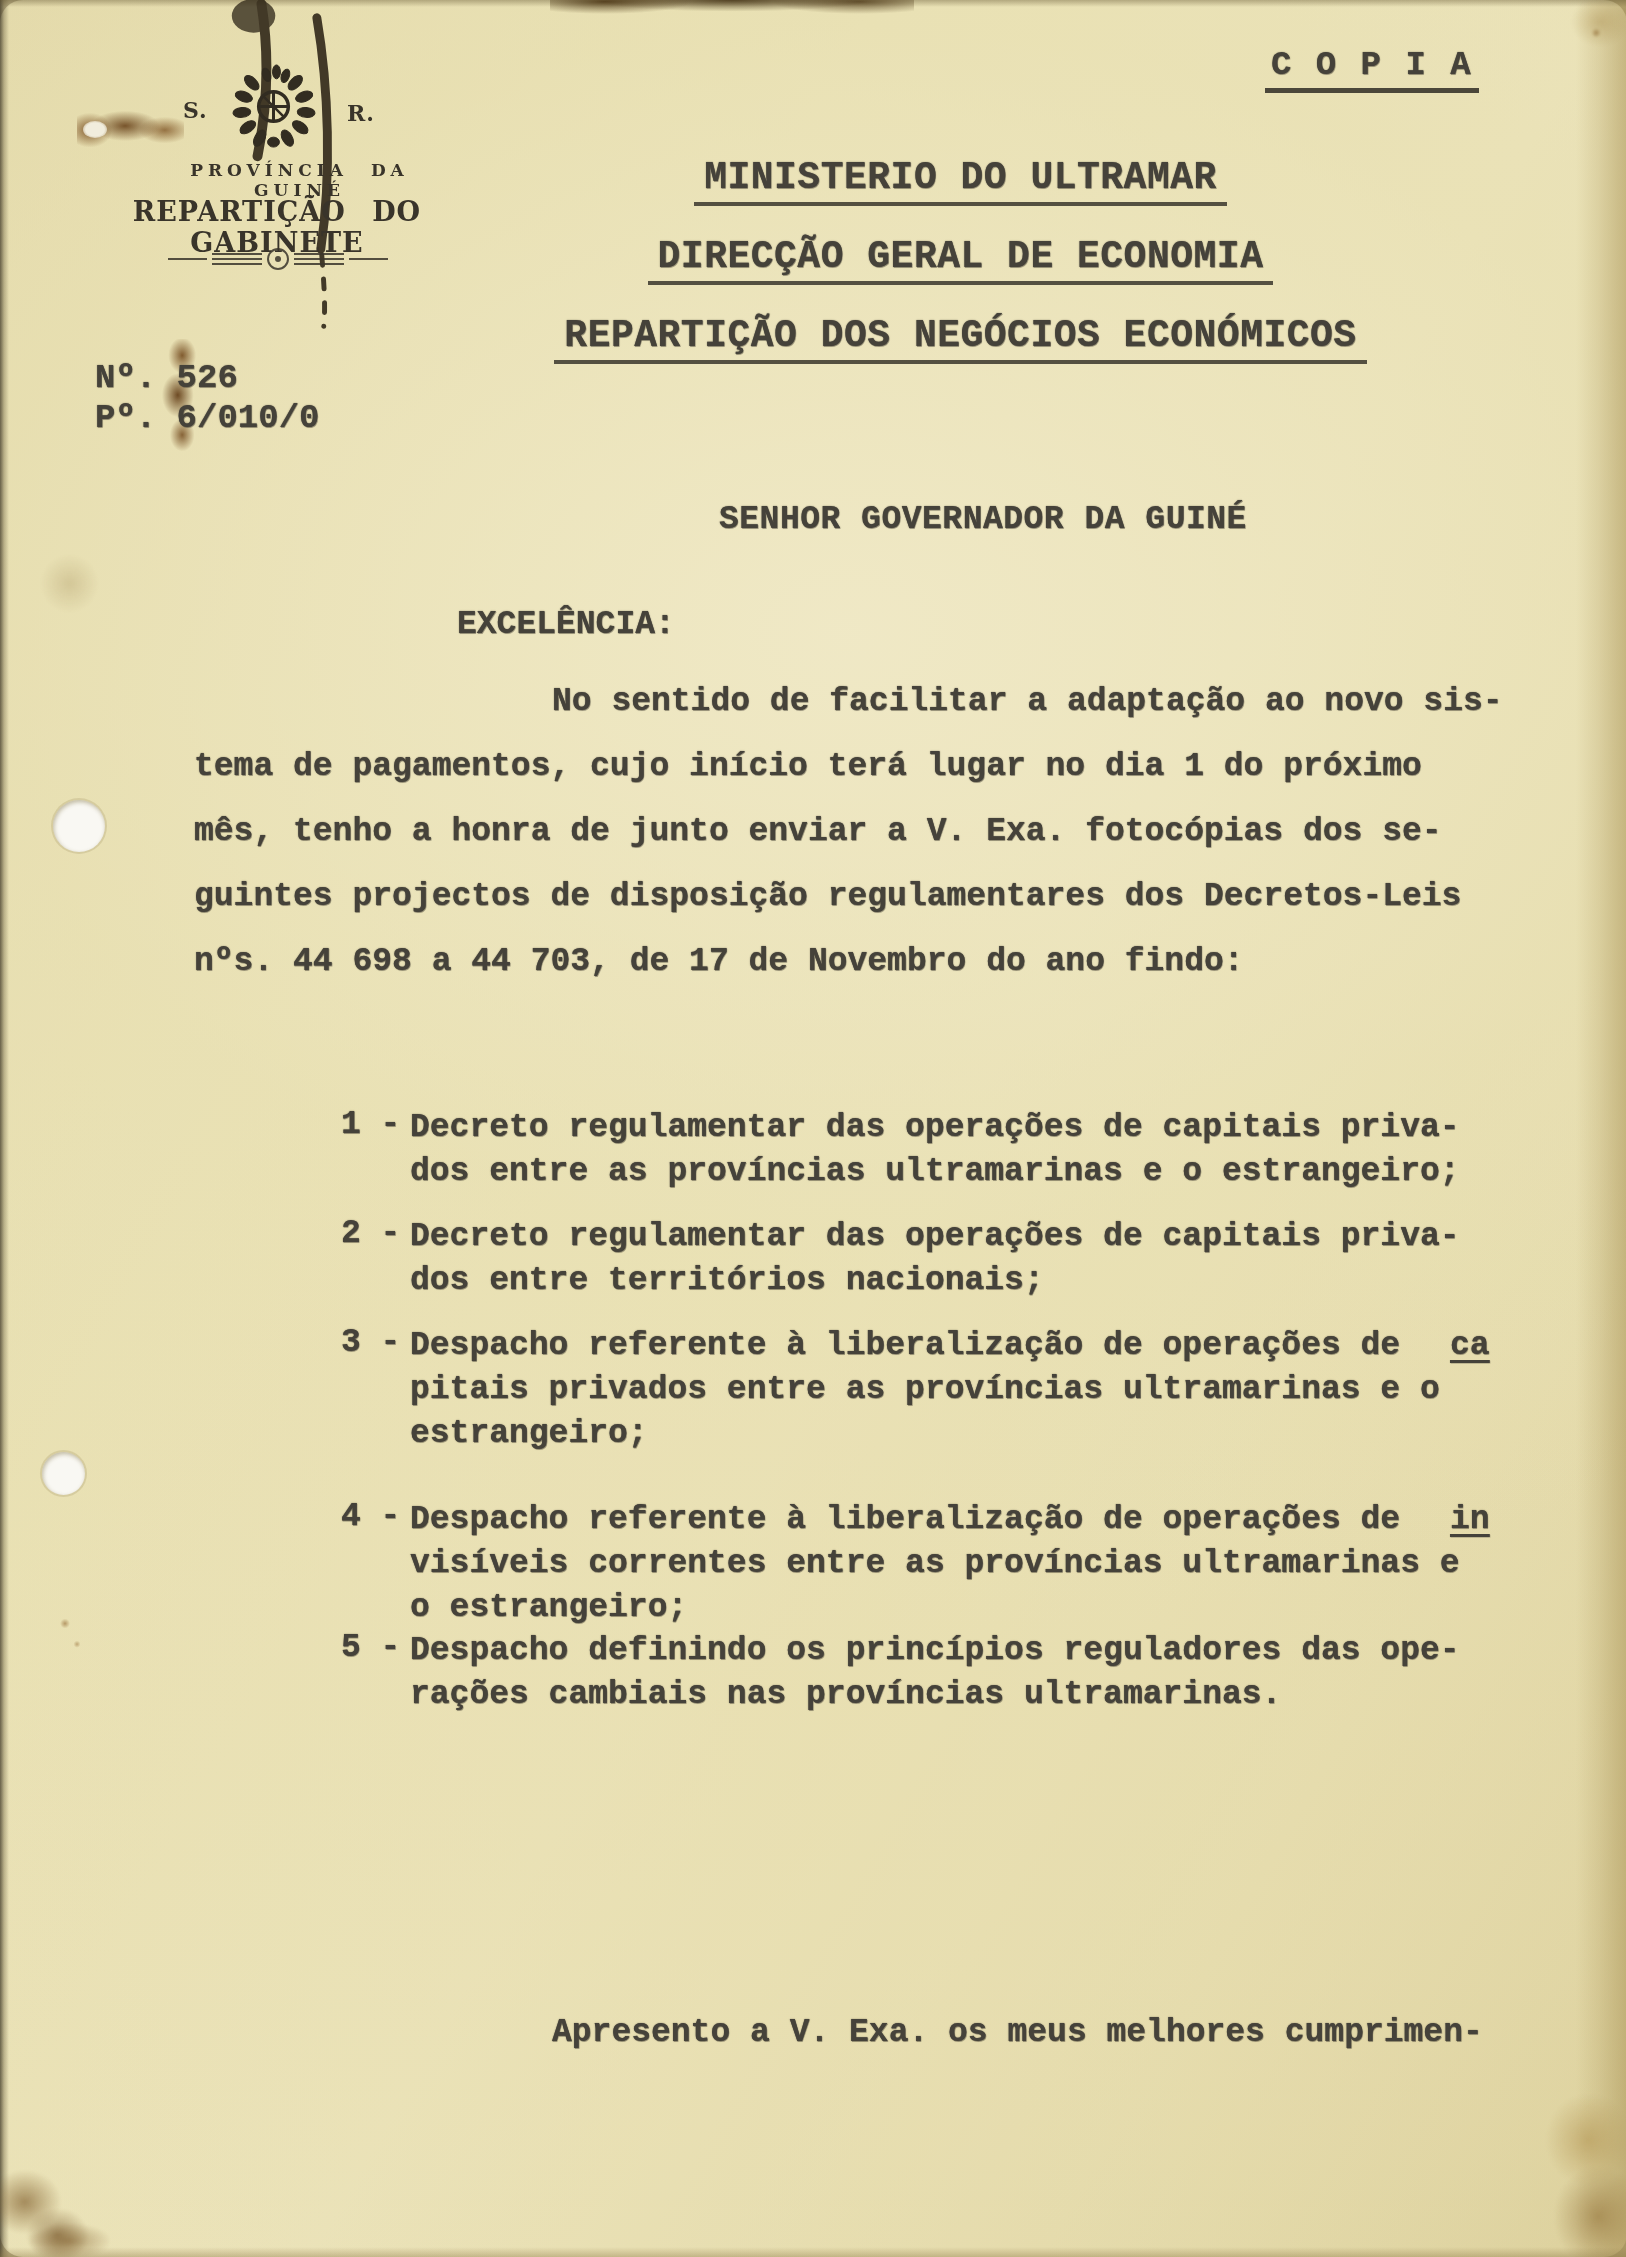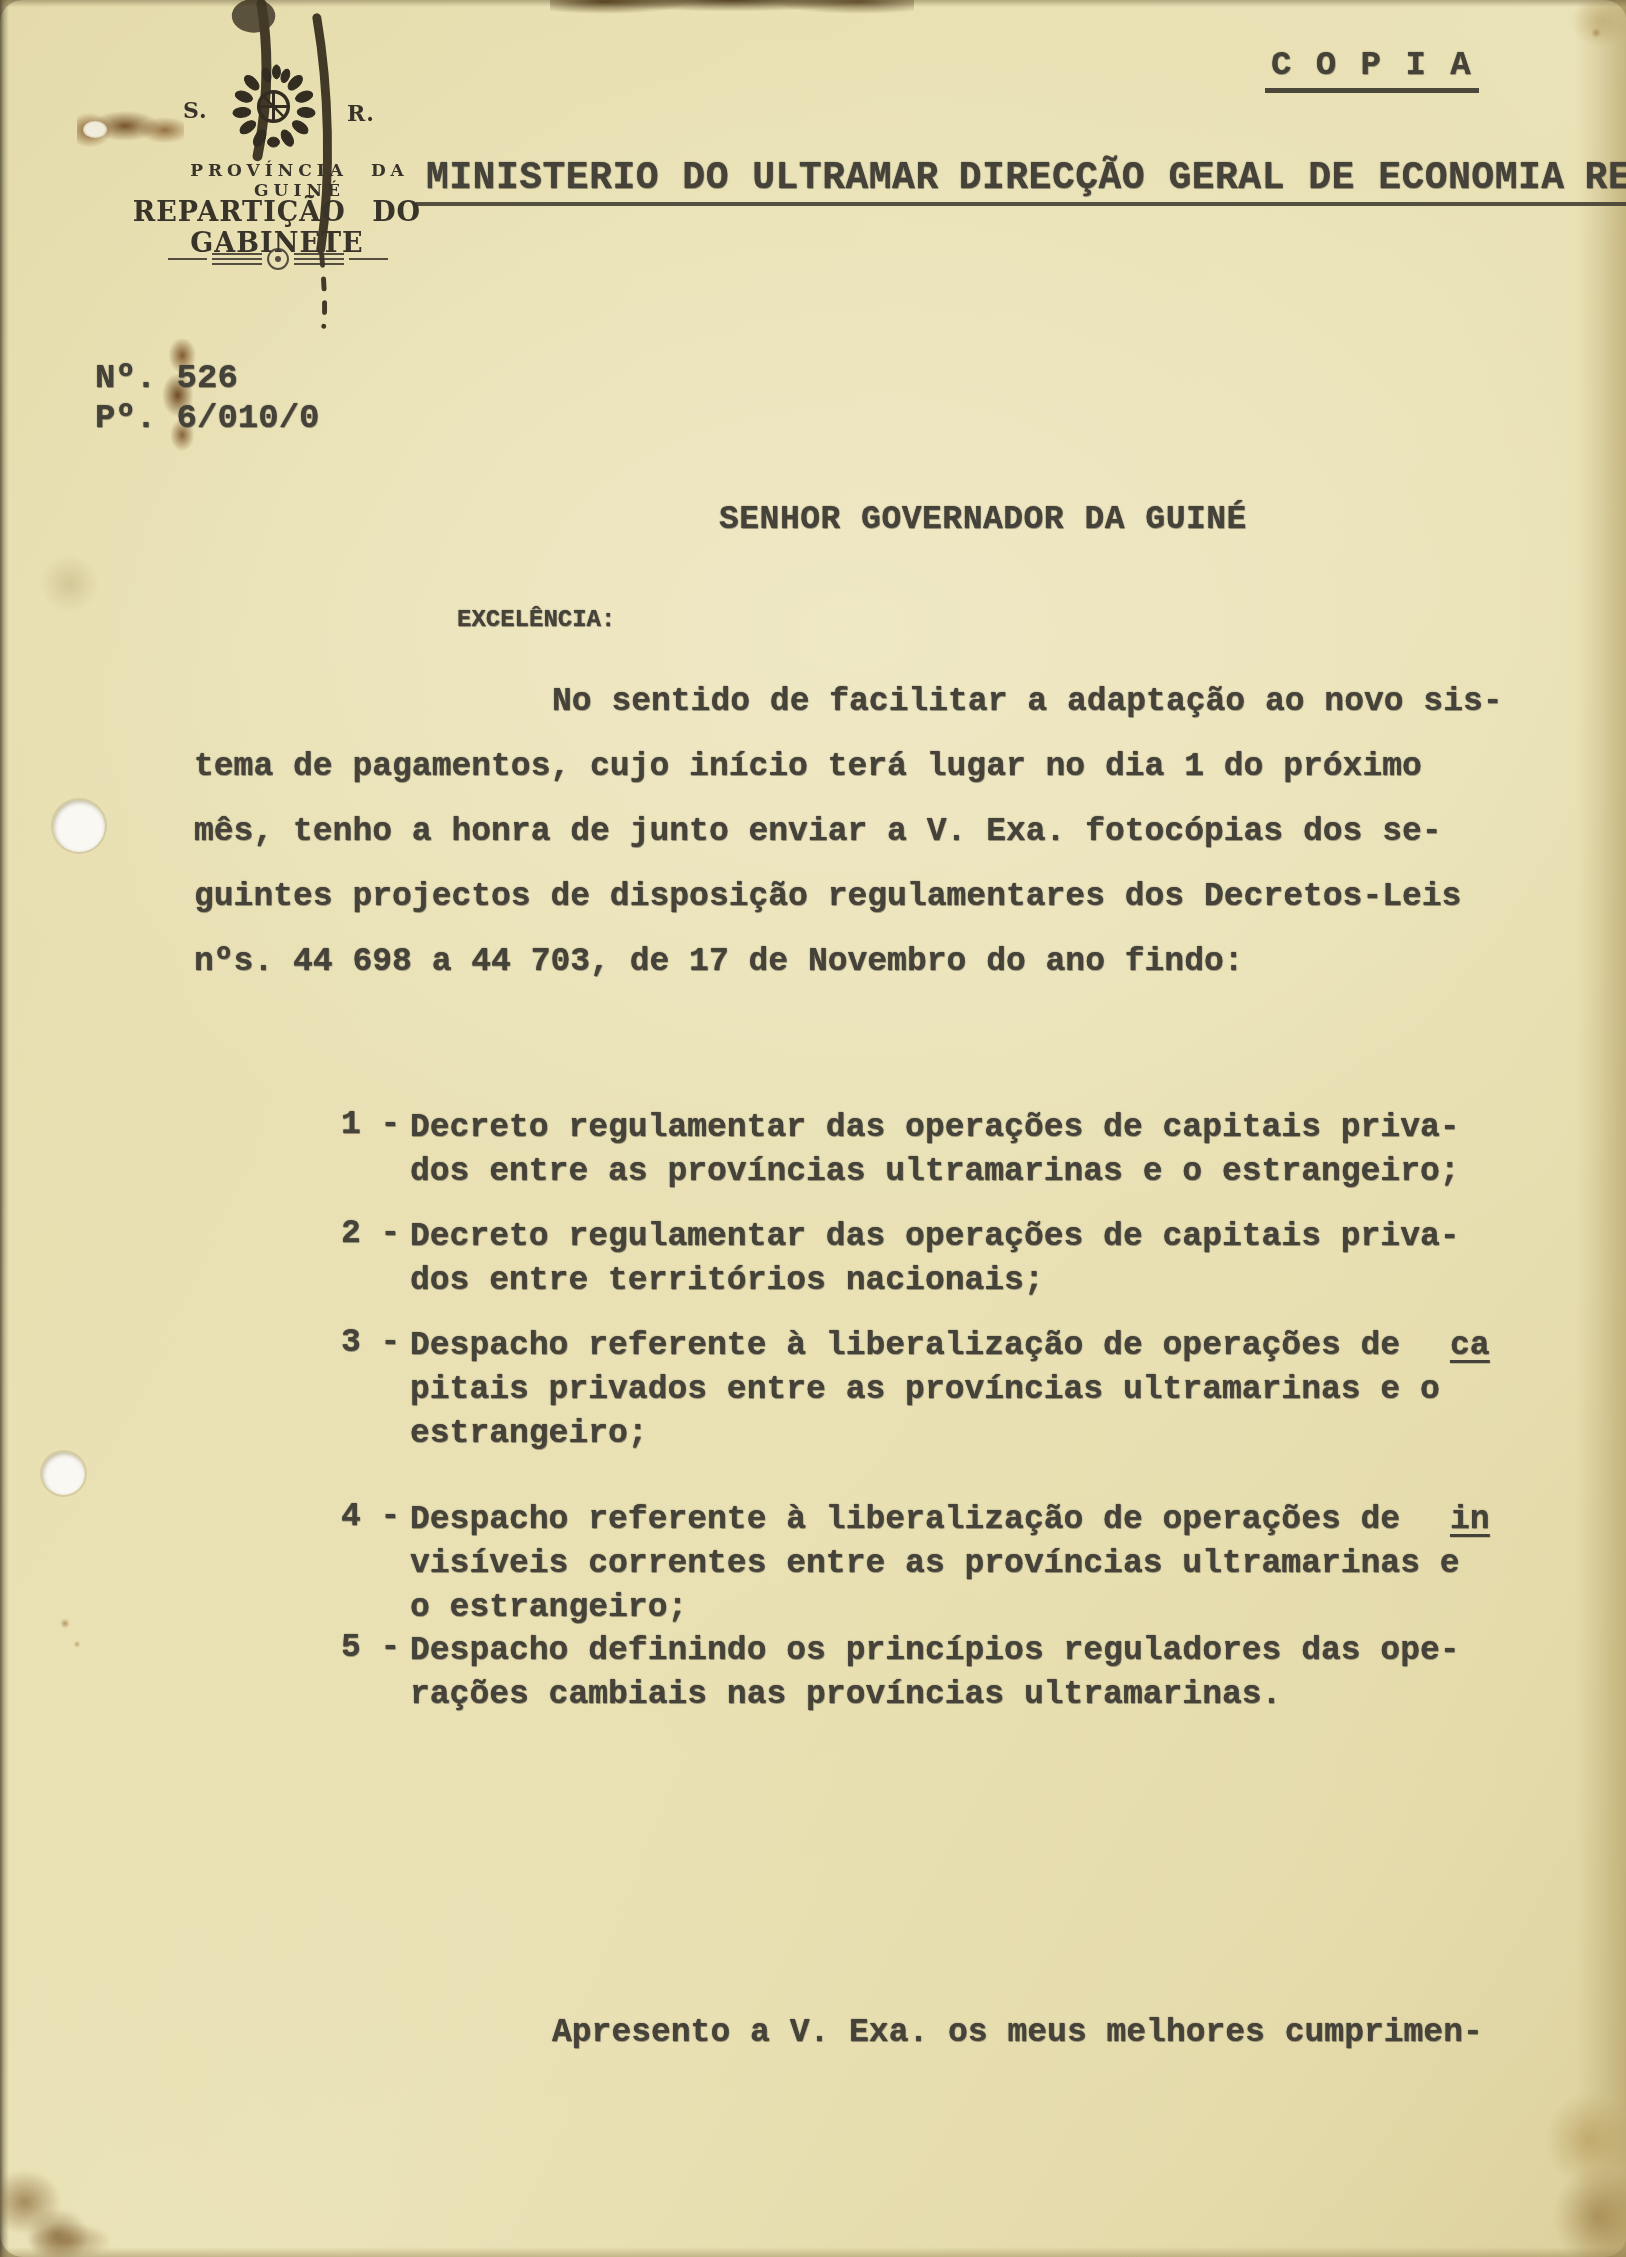--- a/index.html
+++ b/index.html
@@ -85,26 +85,26 @@
   .dv-triple{width:57px;height:12px;background-image:
       linear-gradient(#3a352b,#3a352b),linear-gradient(#3a352b,#3a352b),linear-gradient(#3a352b,#3a352b);
     background-size:100% 2px;background-position:0 0,0 5px,0 10px;background-repeat:no-repeat;}
   .dv-circle{width:18px;height:18px;border:2px solid #3a352b;border-radius:50%;position:relative;flex:none;}
   .dv-circle::after{content:"";position:absolute;left:6px;top:6px;width:6px;height:6px;border-radius:50%;background:#3a352b;}
   
   .tw{position:absolute;font-family:"Liberation Mono","DejaVu Sans Mono",monospace;font-weight:bold;
     color:#45423a;text-shadow:0 0 1.2px rgba(62,58,48,.85), 0.6px 0.6px 0.4px rgba(62,58,48,.4);}
   #copy-stamp{left:1265px;top:46px;font-size:34px;letter-spacing:2px;
     border-bottom:5px solid rgba(58,54,44,.9);padding:0 6px 4px;}
-  #ministry{left:416px;top:156px;width:1089px;display:flex;align-items:center;row-gap:19px;}
+  #ministry{left:416px;top:156px;width:1089px;display:flex;flex-direction:column;align-items:center;row-gap:29px;}
   .mh{position:static;font-size:38px;letter-spacing:0.5px;border-bottom:4px solid rgba(58,54,44,.85);
     padding:0 10px 3px;white-space:nowrap;}
   #ref{left:95px;top:358px;font-size:34px;line-height:40px;}
   #addressee{left:719px;top:501px;font-size:33px;letter-spacing:0.5px;}
-  #salutation{left:457px;top:606px;font-size:24px;}
+  #salutation{left:457px;top:606px;font-size:33px;}
   .para{font-size:33px;line-height:65px;white-space:nowrap;}
   #p1{left:194px;top:669px;width:1307px;}
   #p2{left:194px;top:1733px;width:1307px;}
   #p1 .line:first-child,#p2 .line:first-child{text-indent:358px;}
   #closing{left:194px;top:2014px;width:1307px;font-size:33px;text-indent:358px;white-space:nowrap;}
   #doc-list{left:341px;top:0;width:1168px;height:1782px;font-size:33px;}
   .list-item{position:absolute;left:0;white-space:nowrap;}
   .list-item:nth-child(1){top:1106px;}
   .list-item:nth-child(2){top:1215px;}
   .list-item:nth-child(3){top:1324px;}

